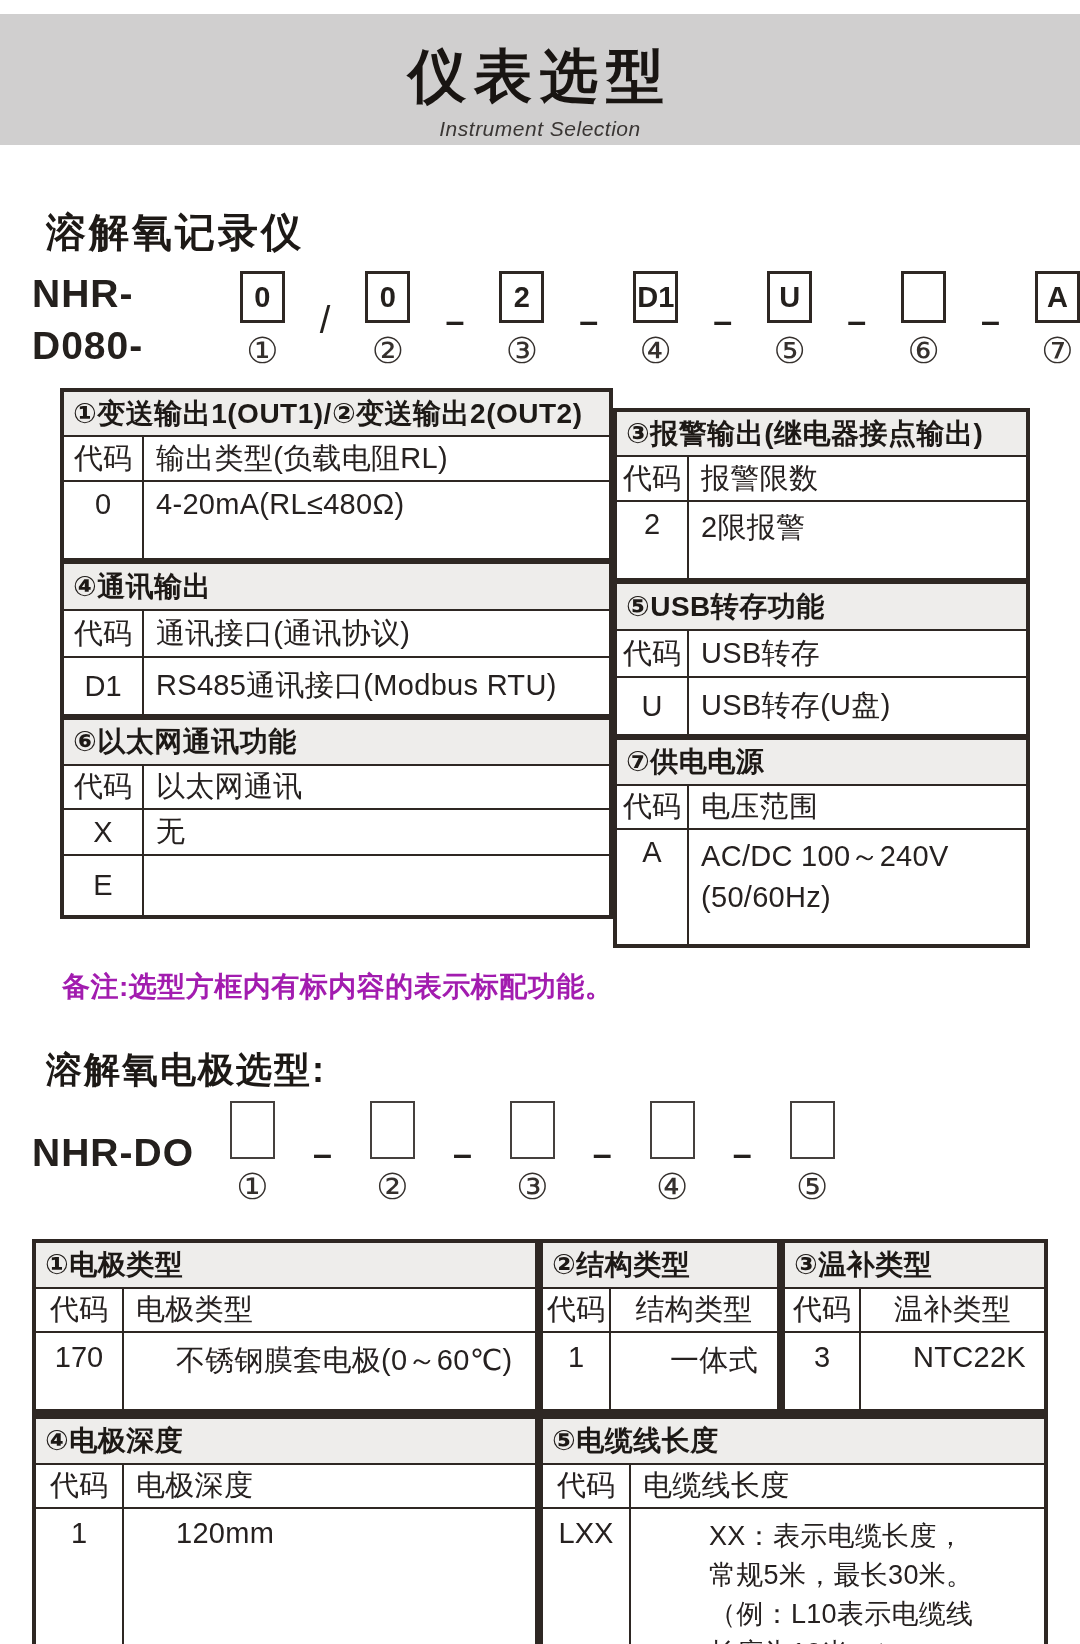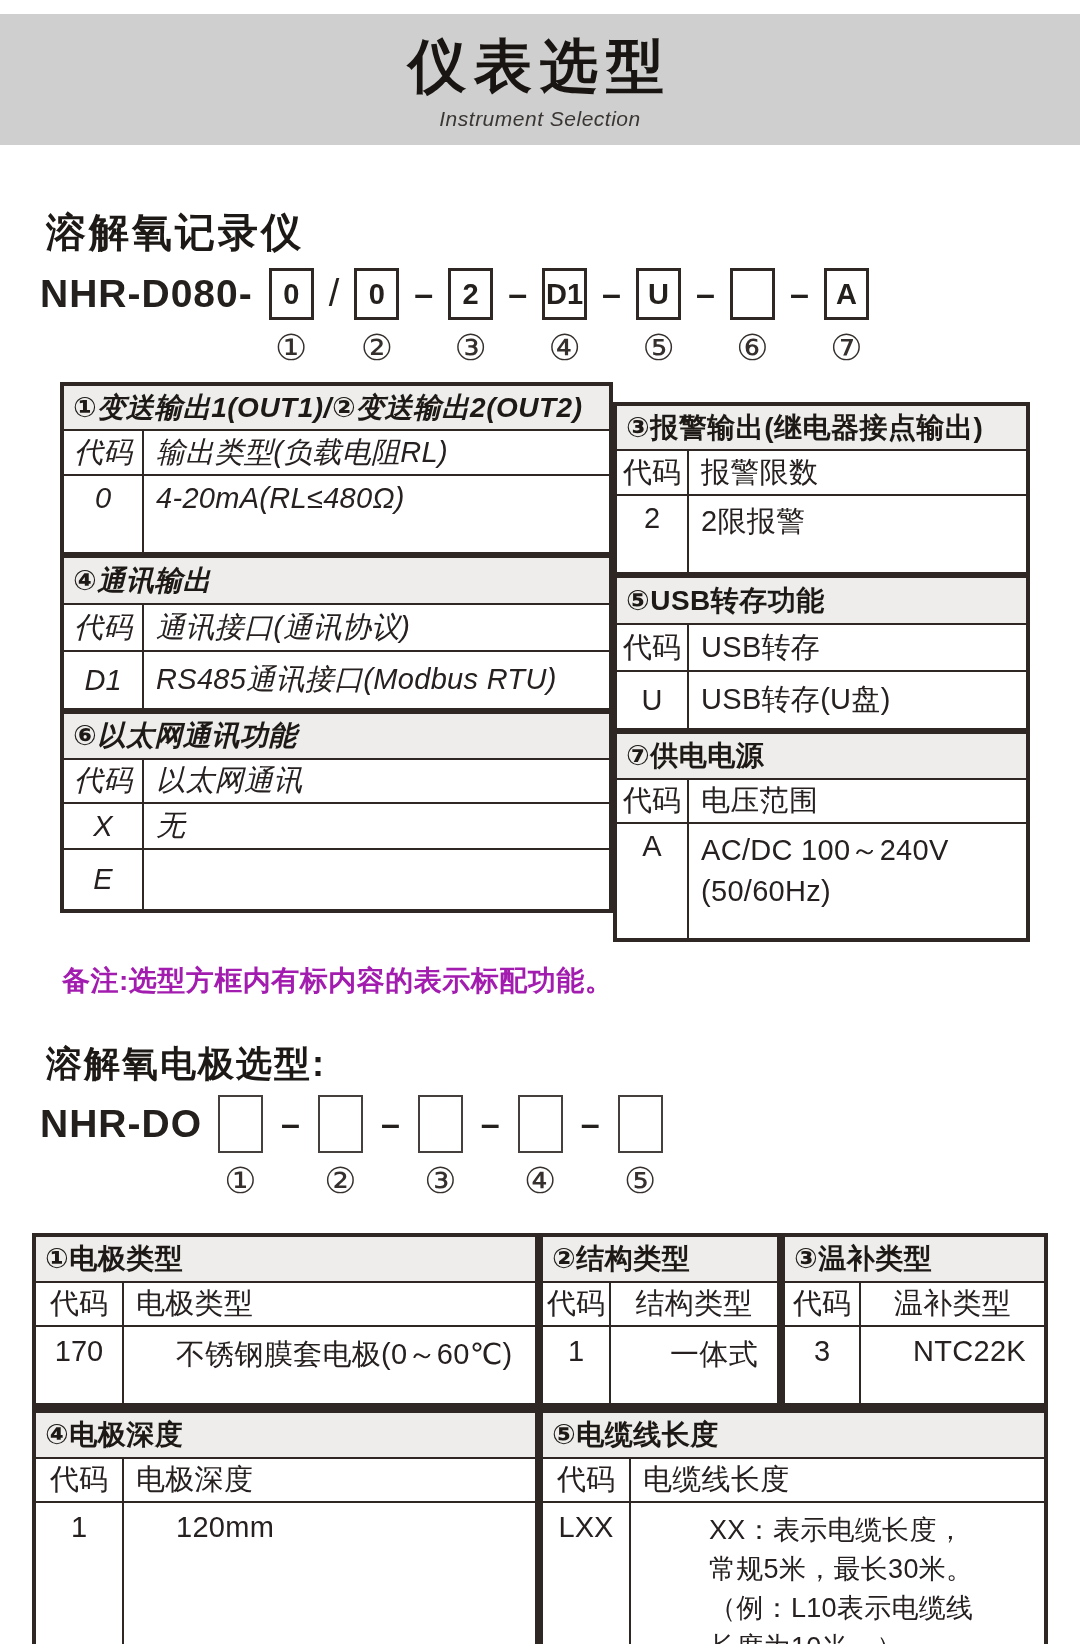--- a/index.html
+++ b/index.html
@@ -4,44 +4,44 @@
 <style>
   * { box-sizing: border-box; margin: 0; padding: 0; }
   html,body { width:1080px; background:#ffffff; }
   body {
     height:1644px; overflow:hidden;
     font-family:"Liberation Sans","DejaVu Sans",sans-serif;
     color:#262120;
   }
   
   .band { margin-top:14px; height:131px; background:#d0cfcf; text-align:center; }
-  .band-title { padding-top:14px; font-size:58px; font-weight:700; letter-spacing:8px; color:#191512; }
+  .band-title { padding-top:24px; font-size:58px; font-weight:700; letter-spacing:8px; color:#191512; }
   .band-sub { margin-top:1px; font-size:21px; color:#3a3634; letter-spacing:0.5px;font-style:italic; }
 
   
   .h-recorder { margin:60px 0 8px 46px; font-size:40px; font-weight:700; letter-spacing:3px; color:#1d1916; }
   .h-electrode { margin:40px 0 6px 46px; font-size:36px; font-weight:700; letter-spacing:2px; color:#1d1916; }
 
   
-  .model-row { display:flex; align-items:flex-start; margin-left:40px; }
+  .model-row { display:flex; align-items:center; margin-left:32px;gap:20px; }
   .model-prefix { font-size:39px; font-weight:700; line-height:52px; letter-spacing:1px; margin-right:16px; color:#24201d; }
   .slot { display:flex; flex-direction:column; align-items:center; }
   .box { width:45px; height:52px; border:3px solid #2e2723; display:flex; align-items:center; justify-content:center;
          font-size:29px; font-weight:700; background:#fff; color:#24201d; }
   .circ { margin-top:10px; font-size:36px; font-weight:400; color:#35302d; line-height:1; }
   .sep { font-size:34px; font-weight:700; line-height:50px; margin:0 15px; color:#24201d; }
   .sep.slash { font-weight:400; font-size:38px; }
   .model-row.second .model-prefix { line-height:58px; }
   .model-row.second .box { width:45px; height:58px; border-width:2px; border-color:#45403d; font-weight:400; }
   .model-row.second .sep { margin:0 18px; line-height:56px; }
 
   
   .tbl1 { display:flex; margin:16px 0 0 60px; }
   .half { display:flex; flex-direction:column; border:4px solid #2e2723; background:#fff; }
-  .half-left  { width:553px; height:531px;font-style:italic; }
+  .half-left  { width:553px; height:531px; }
   .half-right { width:417px; height:540px;margin-top:20px; }
   .sec { display:flex; flex-direction:column; flex:none; }
   .sec.grow { flex:1; }
   .sec + .sec { border-top:6px solid #2e2723; }
   .sec-head { background:#eeedeb; display:flex; align-items:center; padding:0 9px;
               font-size:28px; font-weight:700; border-bottom:2px solid #2e2723; letter-spacing:0.5px; color:#1d1916; }
   .row { display:flex; border-bottom:2px solid #2e2723; }
   .sec .row:last-child { border-bottom:none; }
   .cell-code { flex:none; display:flex; align-items:center; justify-content:center;
                border-right:2px solid #2e2723; font-size:29px; }

